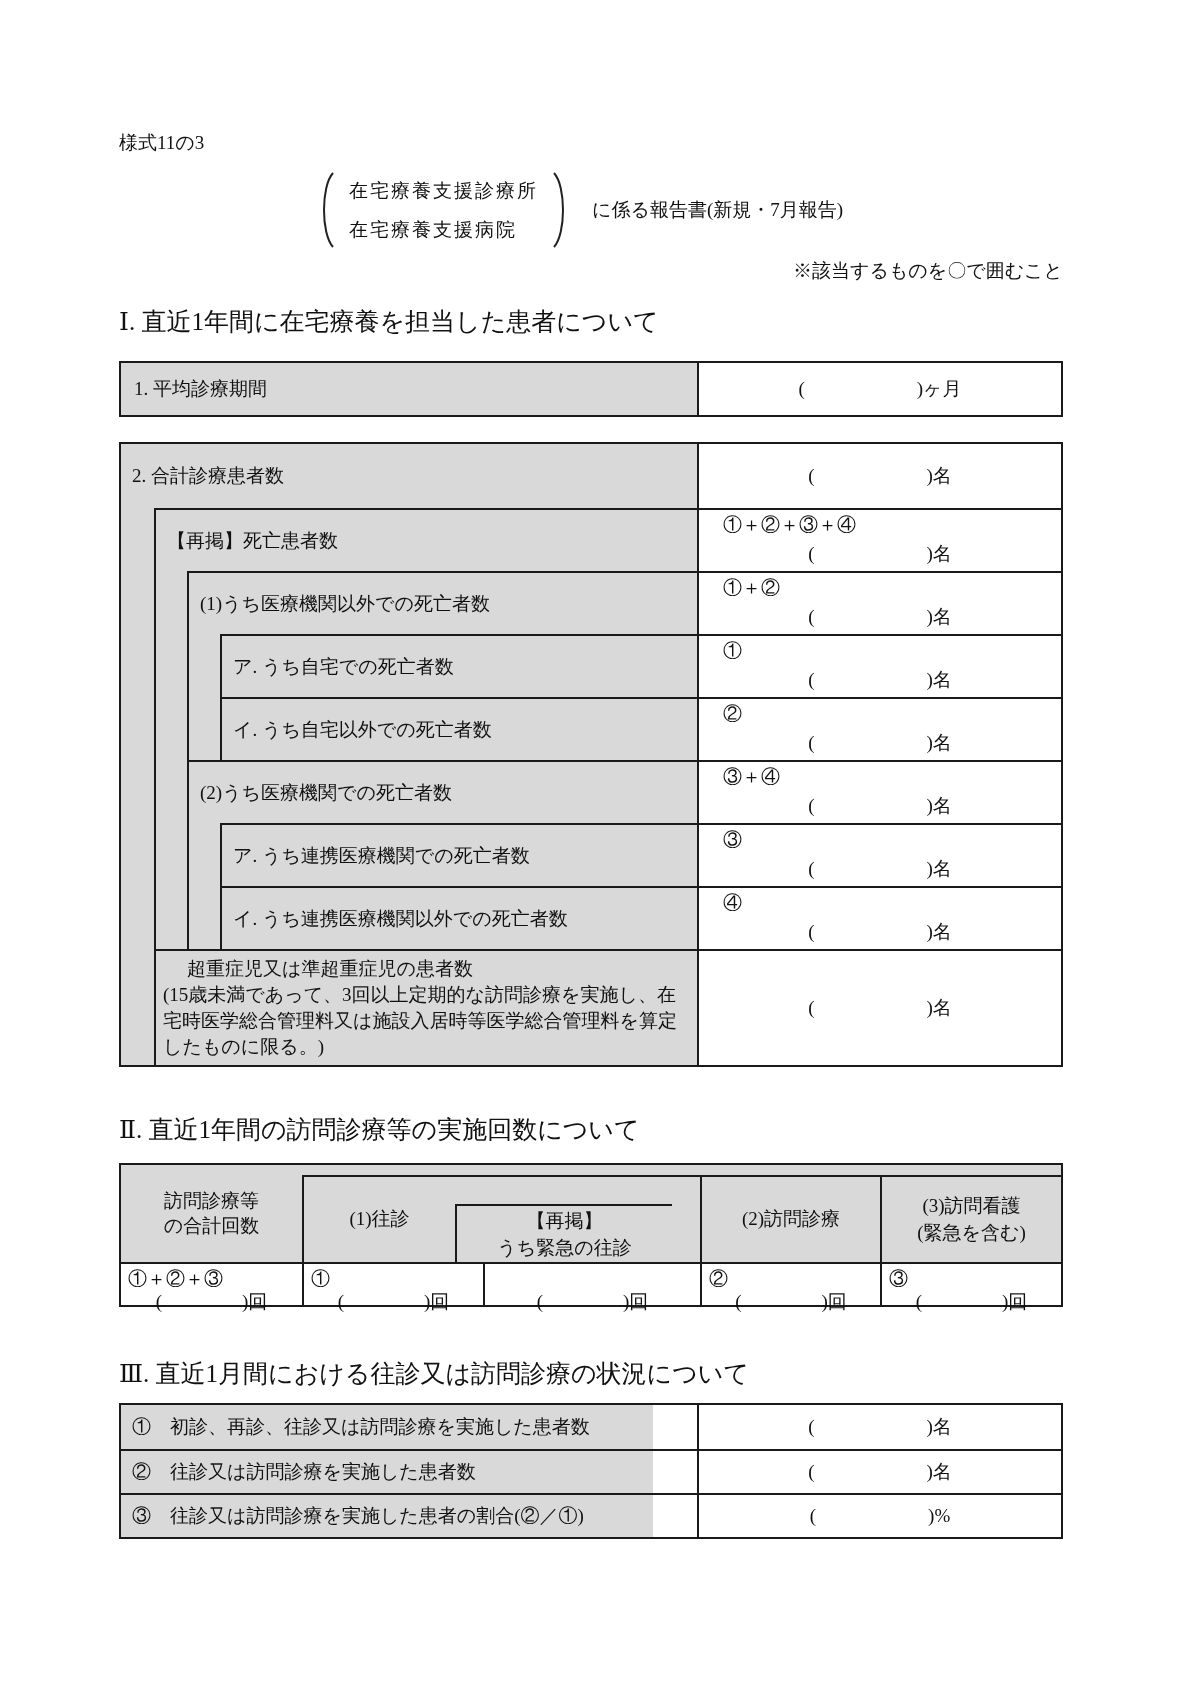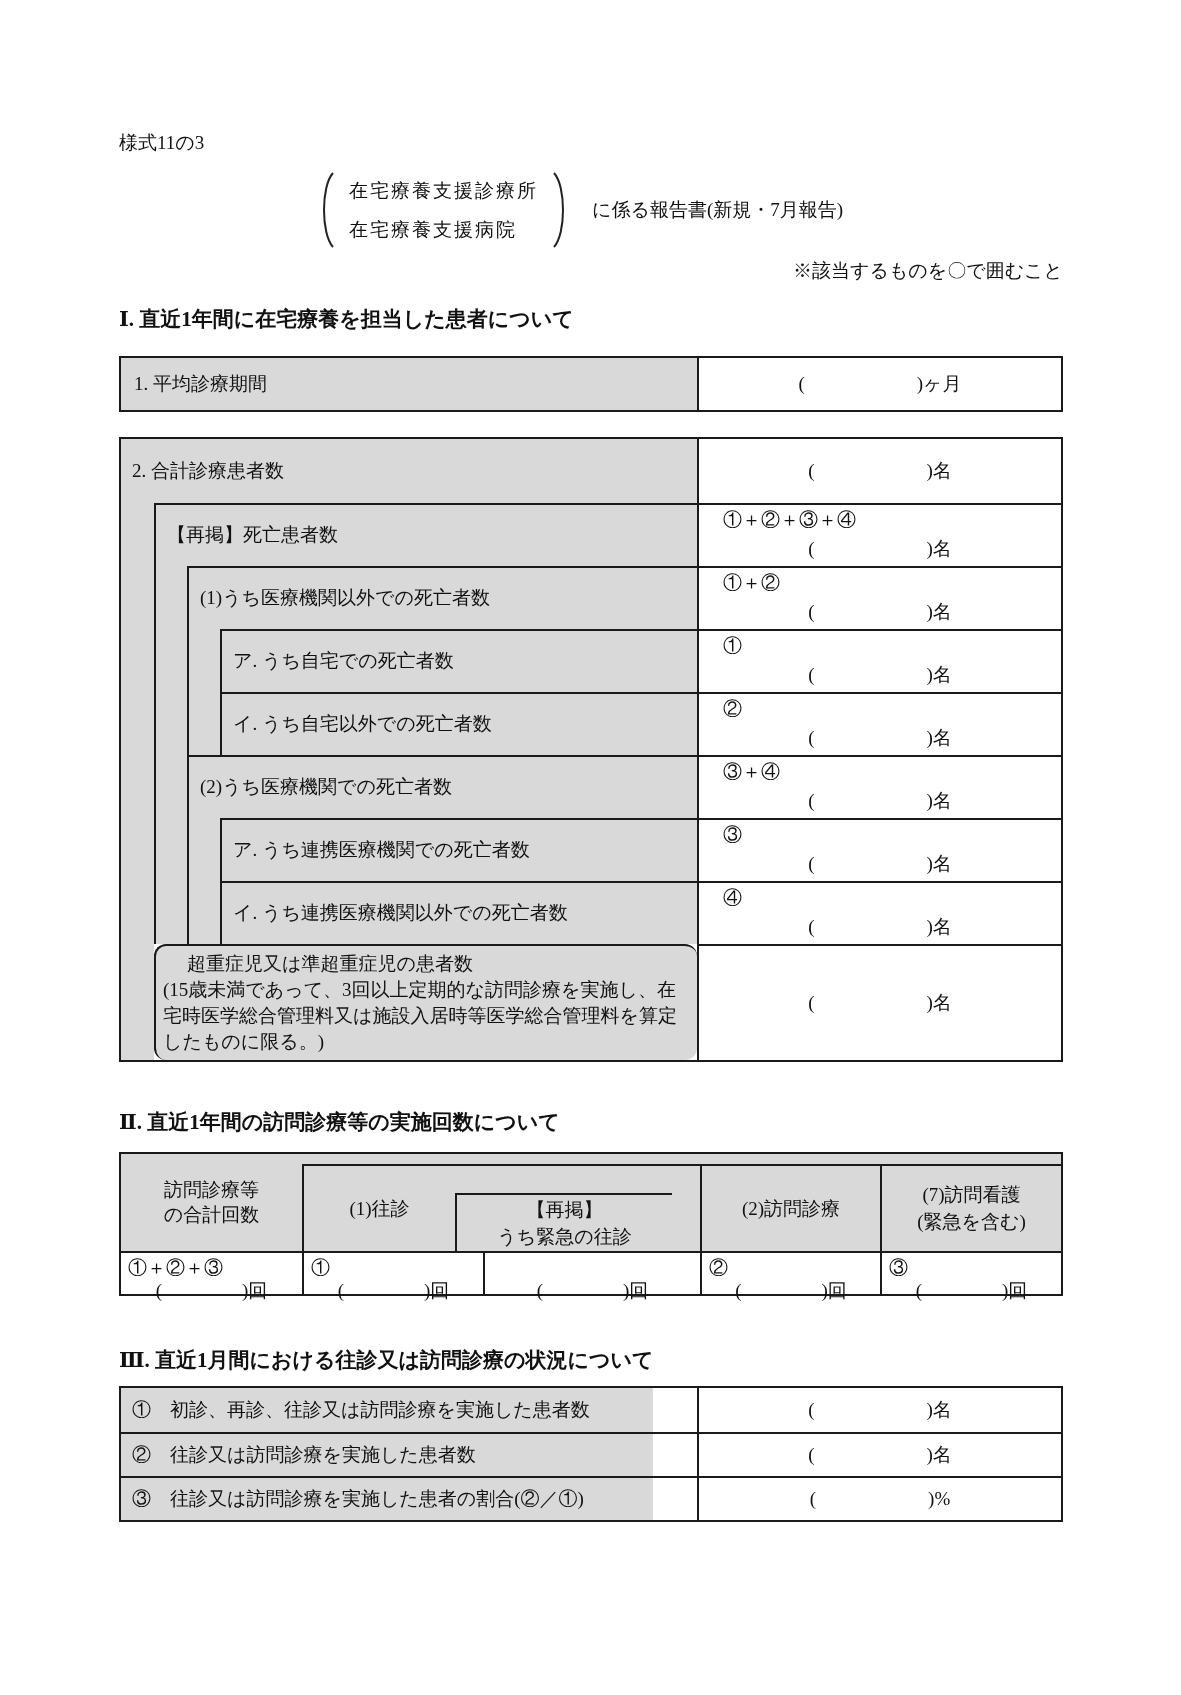--- a/index.html
+++ b/index.html
@@ -20,21 +20,21 @@
 
   
   .form-number{font-size:19px;}
   .org-block{display:flex;align-items:center;margin:14px 0 0 196px;}
   .org-names{margin:0 12px;text-align:left;}
   .org-names div{line-height:39px;letter-spacing:2px;}
   .title-suffix{margin-left:20px;align-self:center;}
   .circle-note{text-align:right;margin-top:8px;}
 
   
-  .sec-heading{font-size:21px;font-weight:bold;}
+  .sec-heading{font-size:25px;font-weight:normal;}
   .h1{margin-top:22px;}
   .h2{margin-top:46px;}
   .h3{margin-top:50px;}
 
   
   .tbl{border:2px solid var(--line);background:#fff;}
   .bl{border-left:2px solid var(--line);}
   .bt{border-top:2px solid var(--line);}
   .glabel{background:var(--gray);}
   .gap{display:inline-block;width:112px;}
@@ -44,21 +44,21 @@
   .t1{margin-top:22px;display:flex;height:56px;}
   .t1-label{flex:1;display:flex;align-items:center;padding-left:13px;}
   .t1-value{width:364px;display:flex;align-items:center;justify-content:center;}
 
   
   .t2{margin-top:25px;display:flex;flex-direction:column;}
   .t2row{display:flex;min-height:63px;}
   .t2row.first{min-height:64px;}
   .seg{width:33px;background:var(--gray);flex:none;}
   .t2-label{flex:1;background:var(--gray);display:flex;align-items:center;padding-left:11px;}
-  .t2-label.multi{display:block;padding:5px 10px 5px 7px;line-height:26px;border-radius:12px;}
+  .t2-label.multi{display:block;padding:5px 10px 5px 7px;line-height:26px;}
   .t2-label .line1{text-indent:24px;}
   .t2-value{width:364px;flex:none;display:flex;flex-direction:column;background:#fff;}
   .ann{padding:2px 0 0 24px;min-height:25px;line-height:25px;}
   .vparen{flex:1;display:flex;align-items:center;justify-content:center;}
 
   
   .vt{margin-top:16px;display:flex;flex-direction:column;}
   .vt-head{display:flex;height:97px;background:var(--gray);}
   .vh-total{width:181px;flex:none;display:flex;align-items:center;justify-content:center;text-align:center;}
   .vh-rest{flex:1;display:flex;flex-direction:column;padding-top:10px;}
@@ -258,21 +258,21 @@
       <div class="vh-rest">
         <div class="vh-inner">
           <div class="vh-c1">
             <div class="vh-oushin">(1)往診</div>
             <div class="vh-sub">
               <div class="vh-subbox pre">【再掲】
 うち緊急の往診</div>
             </div>
           </div>
           <div class="vh-c2 bl">(2)訪問診療</div>
-          <div class="vh-c3 bl pre">(7)訪問看護
+          <div class="vh-c3 bl pre">(3)訪問看護
 (緊急を含む)</div>
         </div>
       </div>
     </div>
     <div class="vt-data">
       <div class="vd vd0">
         <div class="ann">①＋②＋③</div>
         <div class="vparen">
             <span>(</span>
             <span class="gap-sm"></span>

